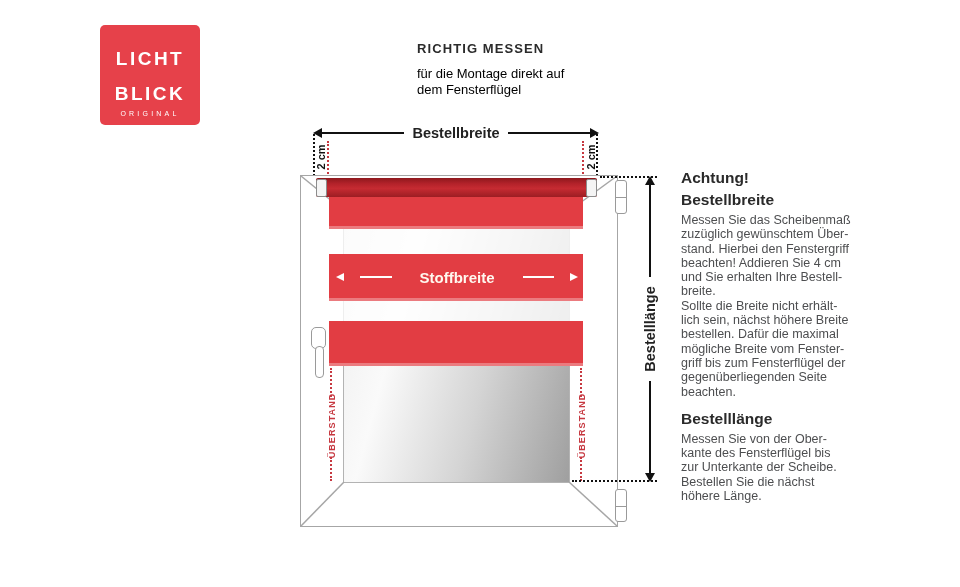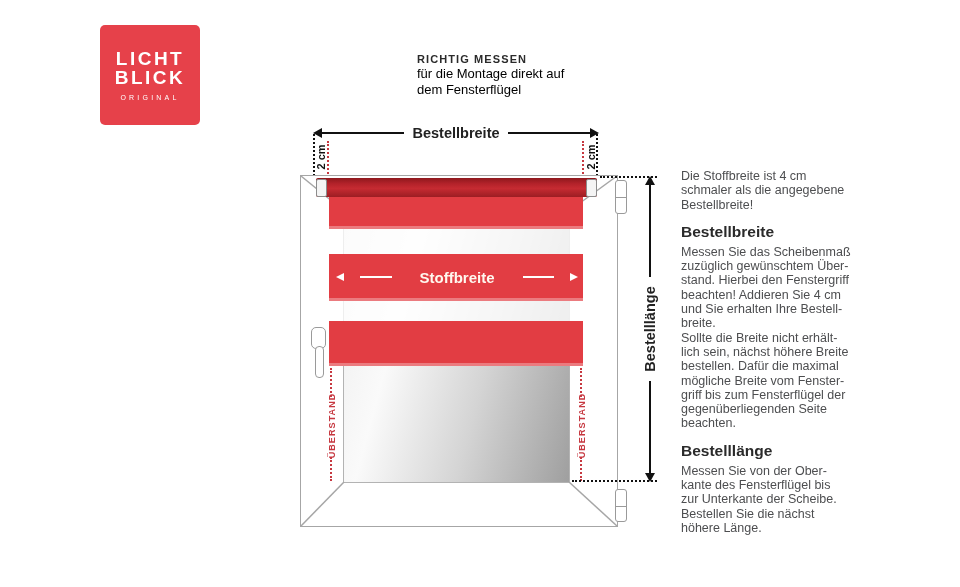--- a/index.html
+++ b/index.html
@@ -6,29 +6,29 @@
   .stage{
     position:relative;width:960px;height:587px;background:#ffffff;overflow:hidden;
     font-family:"Liberation Sans", sans-serif;color:#2b2b2b;
   }
   
   .logo{
     position:absolute;left:100px;top:25px;width:100px;height:100px;
     background:#e6414a;border-radius:5px;display:flex;flex-direction:column;
     align-items:center;justify-content:center;text-align:center;
   }
-  .logo .word{color:#fff;font-weight:bold;font-size:19px;line-height:19px;letter-spacing:2.5px;}
+  .logo .word{color:#fff;font-weight:bold;font-size:19px;line-height:19px;letter-spacing:2.5px;margin-top:16px;}
   .logo .orig{color:#fff;font-size:7px;letter-spacing:3.2px;margin-top:7px;}
   
   .badge{
     position:absolute;left:298px;top:38px;width:105px;height:25px;background:#1d1d1d;
     color:#fff;font-weight:bold;font-size:14px;letter-spacing:.5px;
     display:flex;align-items:center;justify-content:center;
   }
-  .title{position:absolute;left:417px;top:41px;font-size:11px;font-weight:bold;letter-spacing:1.1px;color:#2b2b2b;margin-top:12px;}
+  .title{position:absolute;left:417px;top:41px;font-size:13px;font-weight:bold;letter-spacing:1.1px;color:#2b2b2b;}
   .subtitle{position:absolute;left:417px;top:66px;font-size:13px;line-height:15.5px;color:#000000;white-space:pre-line;}
   
   .harrow{position:absolute;display:flex;align-items:center;}
   .harrow .line{flex:1;height:2px;background:#111;}
   .harrow .lbl{padding:0 8px;font-weight:bold;font-size:14.5px;color:#222;white-space:nowrap;}
   .tri-l{width:0;height:0;border-top:5px solid transparent;border-bottom:5px solid transparent;border-right:9px solid #111;}
   .tri-r{width:0;height:0;border-top:5px solid transparent;border-bottom:5px solid transparent;border-left:9px solid #111;}
   .harrow.white .line{height:1.6px;background:#fff;}
   .harrow.white .lbl{color:#fff8ef;font-size:15px;padding:0 12px;}
   .harrow.white .tri-l{border-top-width:4.5px;border-bottom-width:4.5px;border-right:8px solid #fff;}
@@ -142,23 +142,21 @@
     <div class="tri-u"></div>
     <div class="vline"></div>
     <div class="vlbl-wrap">
       <span class="vlbl">Bestelllänge</span>
     </div>
     <div class="vline"></div>
     <div class="tri-d"></div>
   </div>
 
   <div class="info">
-    <p>Die Stoffbreite ist 4 cm
-schmaler als die angegebene
-Bestellbreite!</p>
+    <h3>Achtung!</h3>
     <h3>Bestellbreite</h3>
     <p>Messen Sie das Scheibenmaß
 zuzüglich gewünschtem Über-
 stand. Hierbei den Fenstergriff
 beachten! Addieren Sie 4 cm
 und Sie erhalten Ihre Bestell-
 breite.
 Sollte die Breite nicht erhält-
 lich sein, nächst höhere Breite
 bestellen. Dafür die maximal

